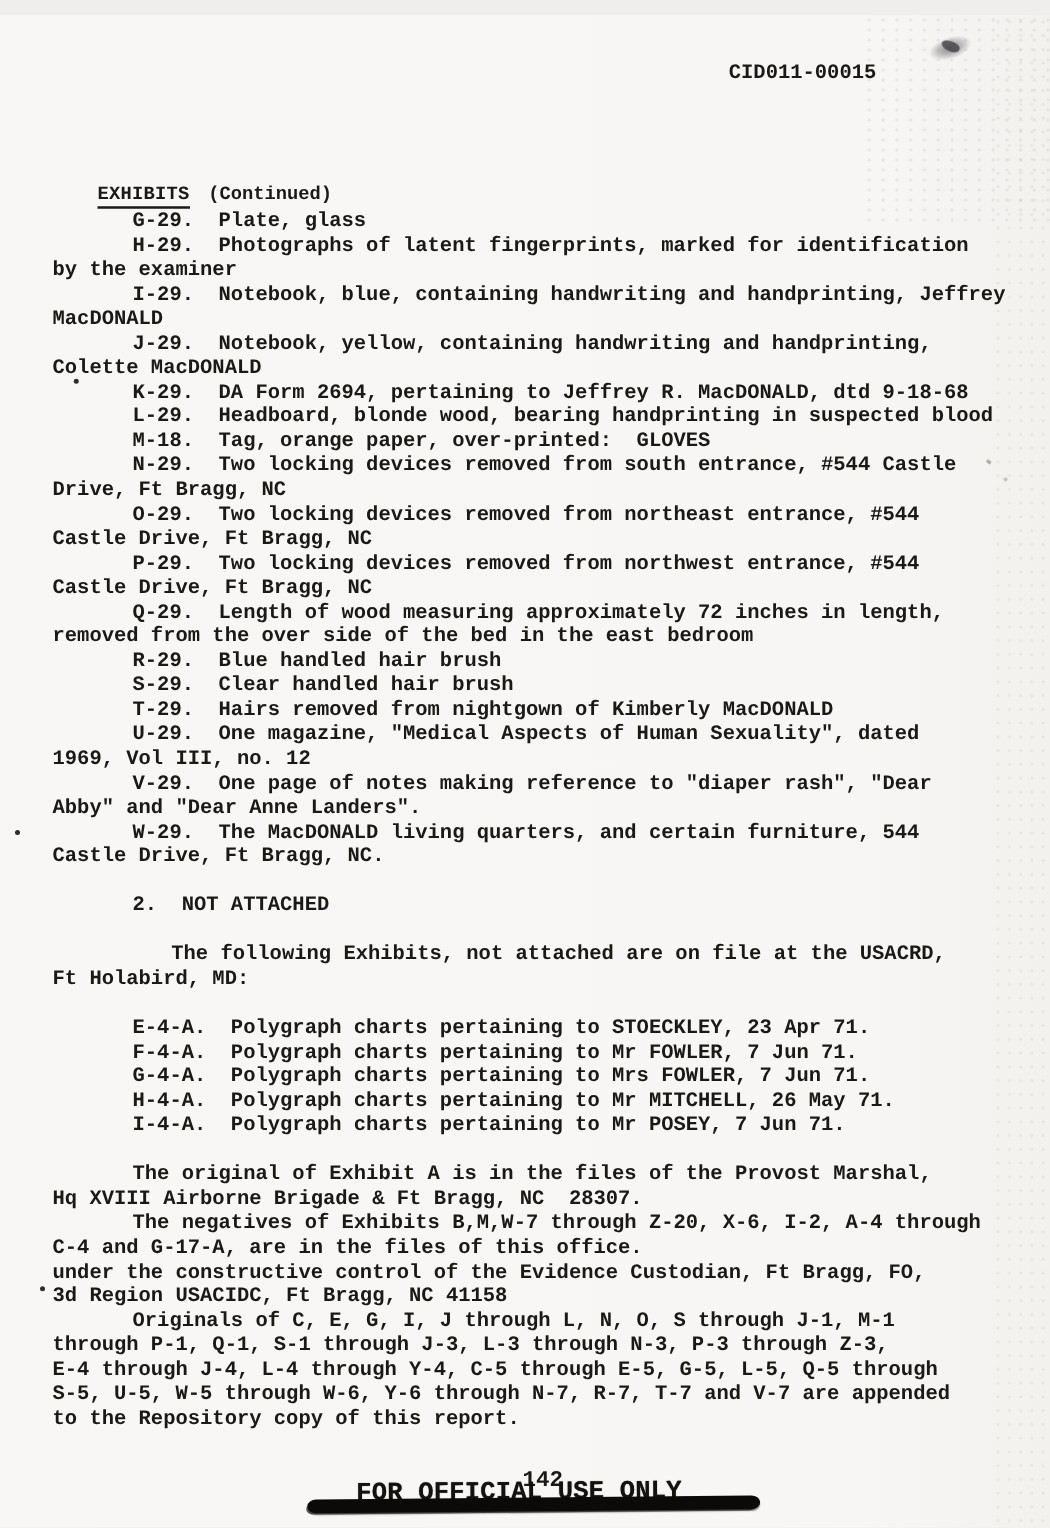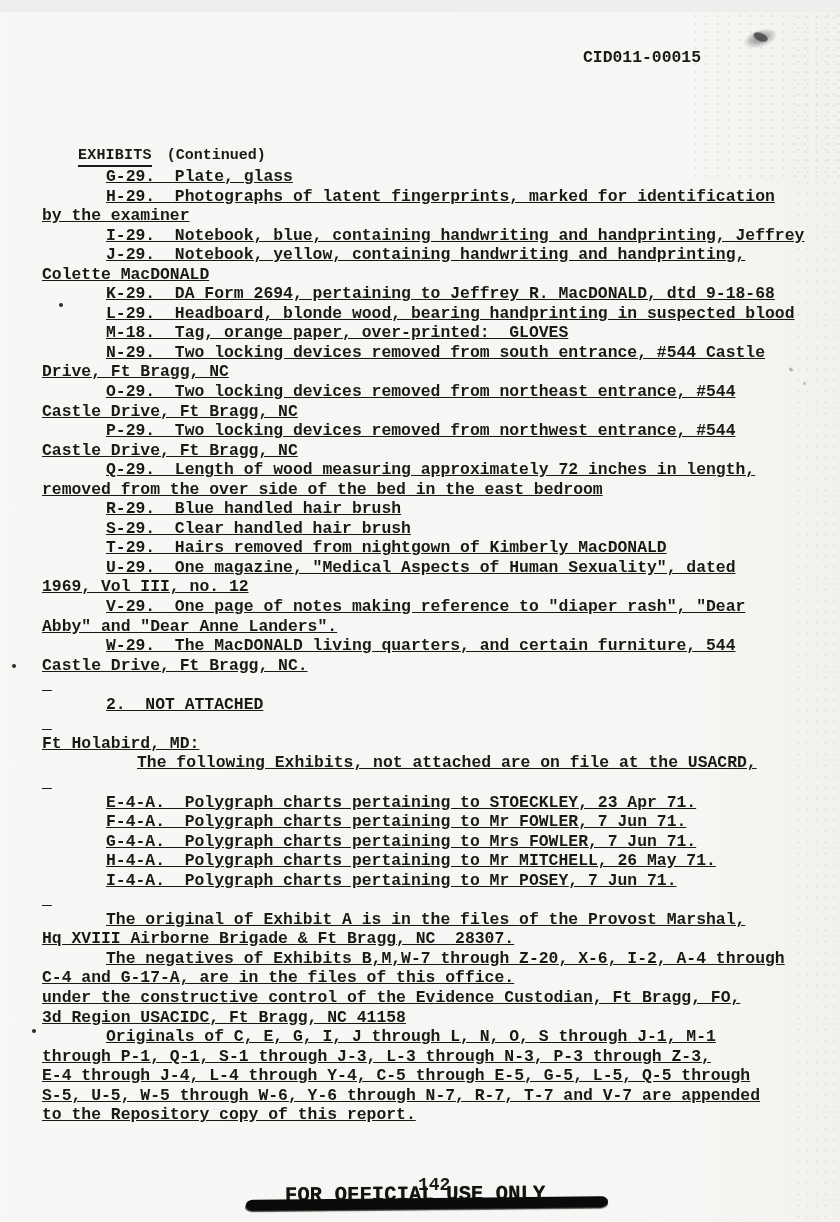--- a/index.html
+++ b/index.html
@@ -42,21 +42,21 @@
   .heading{
     position:absolute;left:42px;top:118px;
     font-size:15px;font-weight:bold;white-space:pre;
   }
   .heading .title{
     border-bottom:2.5px solid #1b1a18;padding-bottom:1px;
     margin-right:15px;letter-spacing:.2px;display:inline-block;
   }
   .body-lines{
     position:absolute;left:42px;top:155px;width:780px;
-    font-size:16.4px;font-weight:600;text-decoration:underline;
+    font-size:16.4px;font-weight:600;
   }
   .line{white-space:pre;height:19.55px;line-height:19.55px;}
   .i1{padding-left:64px;}
   .i2{padding-left:95px;}
   .stray{position:absolute;width:4px;height:4px;border-radius:50%;background:#2e2d2a;}
   #stray-k29{left:59px;top:291px;}
   #stray-w29{left:12px;top:652px;}
   #stray-under{left:32px;top:1017px;}
   .speck{position:absolute;border-radius:1px;}
   #speck-1{left:789px;top:356px;width:4px;height:3px;background:rgba(60,60,65,.35);transform:rotate(40deg);}
@@ -93,20 +93,21 @@
 
   <div class="heading">
     <span class="title">EXHIBITS</span><span class="cont">(Continued)</span>
   </div>
 
   <div class="body-lines">
       <div class="line i1">G-29.  Plate, glass</div>
       <div class="line i1">H-29.  Photographs of latent fingerprints, marked for identification</div>
       <div class="line i0">by the examiner</div>
       <div class="line i1">I-29.  Notebook, blue, containing handwriting and handprinting, Jeffrey</div>
+      <div class="line i0">MacDONALD</div>
       <div class="line i1">J-29.  Notebook, yellow, containing handwriting and handprinting,</div>
       <div class="line i0">Colette MacDONALD</div>
       <div class="line i1">K-29.  DA Form 2694, pertaining to Jeffrey R. MacDONALD, dtd 9-18-68</div>
       <div class="line i1">L-29.  Headboard, blonde wood, bearing handprinting in suspected blood</div>
       <div class="line i1">M-18.  Tag, orange paper, over-printed:  GLOVES</div>
       <div class="line i1">N-29.  Two locking devices removed from south entrance, #544 Castle</div>
       <div class="line i0">Drive, Ft Bragg, NC</div>
       <div class="line i1">O-29.  Two locking devices removed from northeast entrance, #544</div>
       <div class="line i0">Castle Drive, Ft Bragg, NC</div>
       <div class="line i1">P-29.  Two locking devices removed from northwest entrance, #544</div>
@@ -118,22 +119,22 @@
       <div class="line i1">T-29.  Hairs removed from nightgown of Kimberly MacDONALD</div>
       <div class="line i1">U-29.  One magazine, "Medical Aspects of Human Sexuality", dated</div>
       <div class="line i0">1969, Vol III, no. 12</div>
       <div class="line i1">V-29.  One page of notes making reference to "diaper rash", "Dear</div>
       <div class="line i0">Abby" and "Dear Anne Landers".</div>
       <div class="line i1">W-29.  The MacDONALD living quarters, and certain furniture, 544</div>
       <div class="line i0">Castle Drive, Ft Bragg, NC.</div>
       <div class="line i0">&nbsp;</div>
       <div class="line i1">2.  NOT ATTACHED</div>
       <div class="line i0">&nbsp;</div>
+      <div class="line i2">The following Exhibits, not attached are on file at the USACRD,</div>
       <div class="line i0">Ft Holabird, MD:</div>
-      <div class="line i2">The following Exhibits, not attached are on file at the USACRD,</div>
       <div class="line i0">&nbsp;</div>
       <div class="line i1">E-4-A.  Polygraph charts pertaining to STOECKLEY, 23 Apr 71.</div>
       <div class="line i1">F-4-A.  Polygraph charts pertaining to Mr FOWLER, 7 Jun 71.</div>
       <div class="line i1">G-4-A.  Polygraph charts pertaining to Mrs FOWLER, 7 Jun 71.</div>
       <div class="line i1">H-4-A.  Polygraph charts pertaining to Mr MITCHELL, 26 May 71.</div>
       <div class="line i1">I-4-A.  Polygraph charts pertaining to Mr POSEY, 7 Jun 71.</div>
       <div class="line i0">&nbsp;</div>
       <div class="line i1">The original of Exhibit A is in the files of the Provost Marshal,</div>
       <div class="line i0">Hq XVIII Airborne Brigade &amp; Ft Bragg, NC  28307.</div>
       <div class="line i1">The negatives of Exhibits B,M,W-7 through Z-20, X-6, I-2, A-4 through</div>

